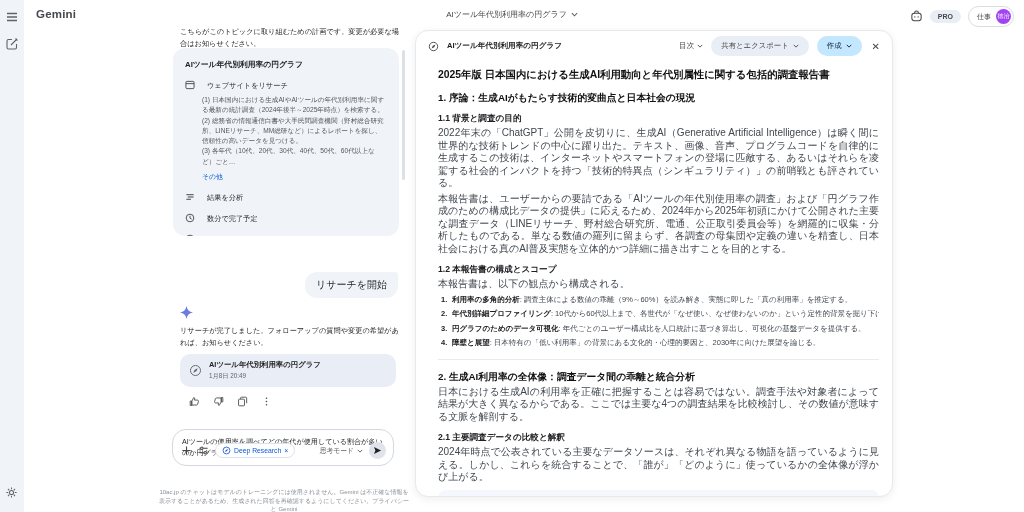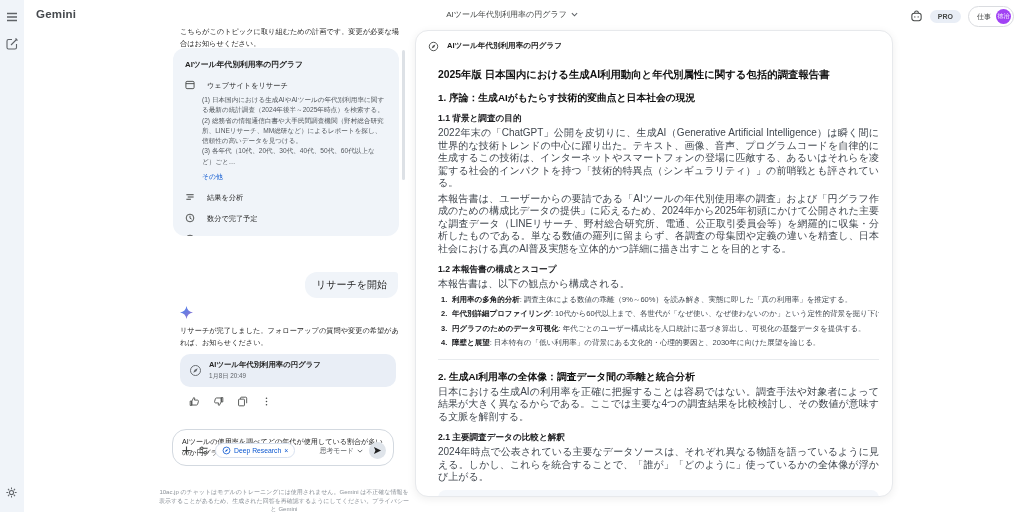--- a/index.html
+++ b/index.html
@@ -269,20 +269,41 @@
 <div id="disclaimer" class="abs">10ac.jp のチャットはモデルのトレーニングには使用されません。Gemini は不正確な情報を表示することがあるため、生成された回答を再確認するようにしてください。プライバシーと Gemini</div>
 <div id="chat-scrollbar" class="abs"></div>
 
 <div id="canvas" class="abs">
   <div id="canvas-header">
     <svg viewBox="0 0 12 12" width="11" height="11" fill="none" stroke="#444746" stroke-width="1">
         <circle cx="6" cy="6" r="4.6"></circle>
         <path d="M8.1 3.9 6.8 6.8 3.9 8.1 5.2 5.2z" fill="#444746" stroke="none"></path>
       </svg>
     <span class="canvas-title">AIツール年代別利用率の円グラフ</span>
+    <span class="canvas-right">
+      <span class="toc">
+        <span>目次</span>
+        <svg viewBox="0 0 8 5" width="6" height="4" fill="none" stroke="#444746" stroke-width="1.2">
+            <path d="M1 1l3 3 3-3"></path>
+          </svg>
+      </span>
+      <span class="pill-grey">
+        <span>共有とエクスポート</span>
+        <svg viewBox="0 0 8 5" width="6" height="4" fill="none" stroke="#444746" stroke-width="1.2">
+            <path d="M1 1l3 3 3-3"></path>
+          </svg>
+      </span>
+      <span class="pill-blue">
+        <span>作成</span>
+        <svg viewBox="0 0 8 5" width="6" height="4" fill="none" stroke="#001d35" stroke-width="1.2">
+            <path d="M1 1l3 3 3-3"></path>
+          </svg>
+      </span>
+      <span class="close-x">✕</span>
+    </span>
   </div>
 
   <div id="doc">
     <div class="r-title">2025年版 日本国内における生成AI利用動向と年代別属性に関する包括的調査報告書</div>
     <div class="r-h2">1. 序論：生成AIがもたらす技術的変曲点と日本社会の現況</div>
     <div class="r-h3">1.1 背景と調査の目的</div>
     <p class="r-p">2022年末の「ChatGPT」公開を皮切りに、生成AI（Generative Artificial Intelligence）は瞬く間に世界的な技術トレンドの中心に躍り出た。テキスト、画像、音声、プログラムコードを自律的に生成するこの技術は、インターネットやスマートフォンの登場に匹敵する、あるいはそれらを凌駕する社会的インパクトを持つ「技術的特異点（シンギュラリティ）」の前哨戦とも評されている。</p>
     <p class="r-p">本報告書は、ユーザーからの要請である「AIツールの年代別使用率の調査」および「円グラフ作成のための構成比データの提供」に応えるため、2024年から2025年初頭にかけて公開された主要な調査データ（LINEリサーチ、野村総合研究所、電通、公正取引委員会等）を網羅的に収集・分析したものである。単なる数値の羅列に留まらず、各調査の母集団や定義の違いを精査し、日本社会における真のAI普及実態を立体的かつ詳細に描き出すことを目的とする。</p>
     <div class="r-h3">1.2 本報告書の構成とスコープ</div>
     <p class="r-p">本報告書は、以下の観点から構成される。</p>

